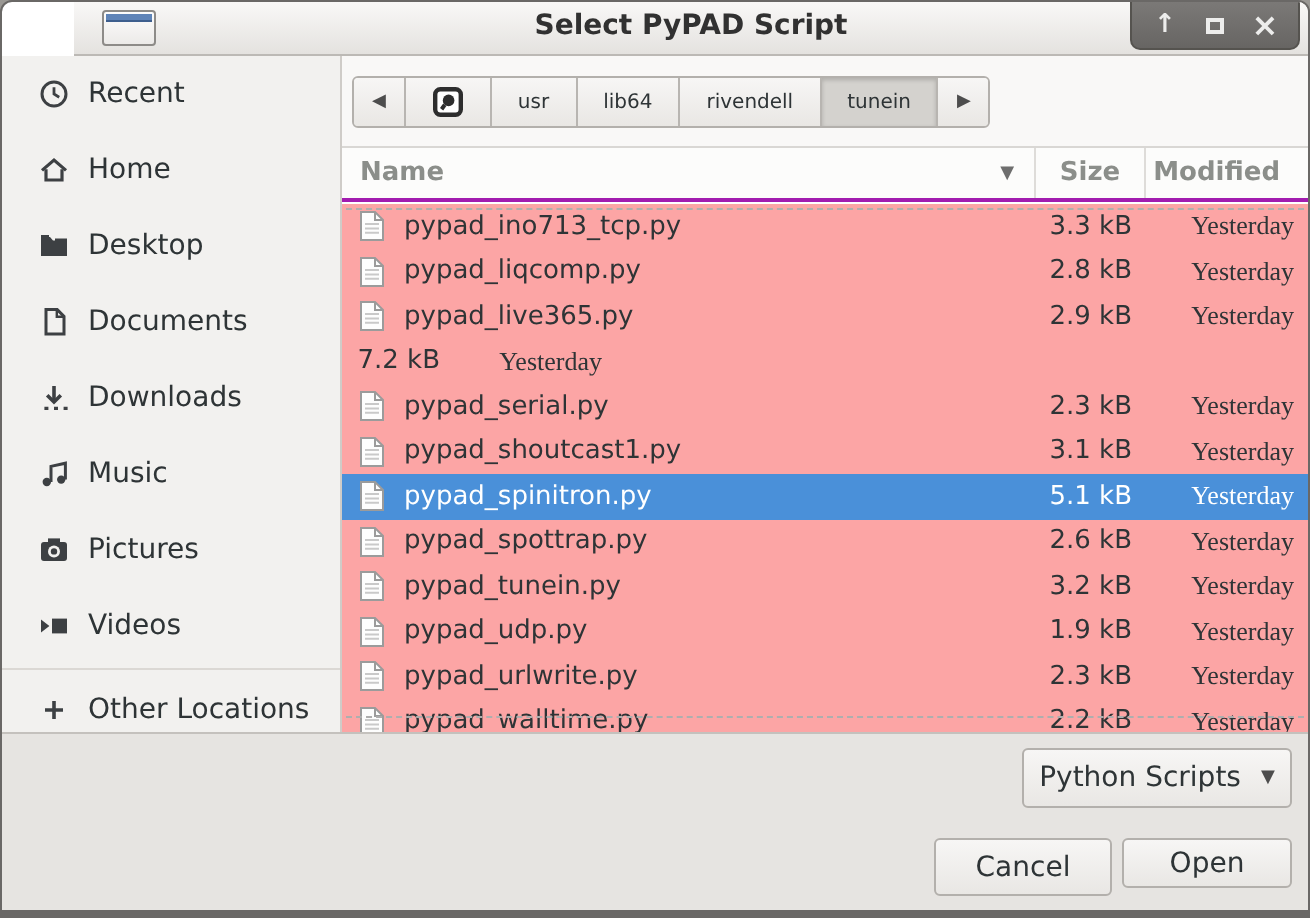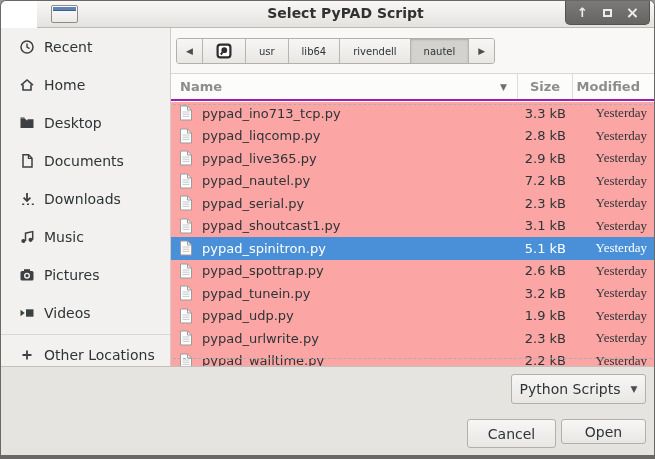--- a/index.html
+++ b/index.html
@@ -197,21 +197,21 @@
           <div class="crumb">
             <span>usr</span>
           </div>
           <div class="crumb">
             <span>lib64</span>
           </div>
           <div class="crumb">
             <span>rivendell</span>
           </div>
           <div class="crumb active">
-            <span>nautel</span>
+            <span>tunein</span>
           </div>
           <div class="crumb nav">
             <span>▶</span>
           </div>
         </div>
     </div>
 
     <div class="listheader">
       <div class="h-name">
         <span>Name</span>
@@ -258,30 +258,20 @@
                 <path d="M8.5 1v4h4" fill="none" stroke="#9b9b9b" stroke-width="1"></path>
                 <path d="M3.5 7h7M3.5 9.2h7M3.5 11.4h7" stroke="#c9c9c9" stroke-width="1"></path>
               </svg>
             </span>
             <span>pypad_live365.py</span>
           </div>
           <div class="fcell-size">2.9 kB</div>
           <div class="fcell-mod">Yesterday</div>
         </div>
         <div class="row">
-          <div class="fcell-name">
-            <span class="ficon">
-              <svg width="14" height="16" viewBox="0 0 14 16">
-                <path d="M1.5 1h7L12.5 5v10h-11z" fill="#fdfdfd" stroke="#9b9b9b" stroke-width="1"></path>
-                <path d="M8.5 1v4h4" fill="none" stroke="#9b9b9b" stroke-width="1"></path>
-                <path d="M3.5 7h7M3.5 9.2h7M3.5 11.4h7" stroke="#c9c9c9" stroke-width="1"></path>
-              </svg>
-            </span>
-            <span>pypad_nautel.py</span>
-          </div>
           <div class="fcell-size">7.2 kB</div>
           <div class="fcell-mod">Yesterday</div>
         </div>
         <div class="row">
           <div class="fcell-name">
             <span class="ficon">
               <svg width="14" height="16" viewBox="0 0 14 16">
                 <path d="M1.5 1h7L12.5 5v10h-11z" fill="#fdfdfd" stroke="#9b9b9b" stroke-width="1"></path>
                 <path d="M8.5 1v4h4" fill="none" stroke="#9b9b9b" stroke-width="1"></path>
                 <path d="M3.5 7h7M3.5 9.2h7M3.5 11.4h7" stroke="#c9c9c9" stroke-width="1"></path>

